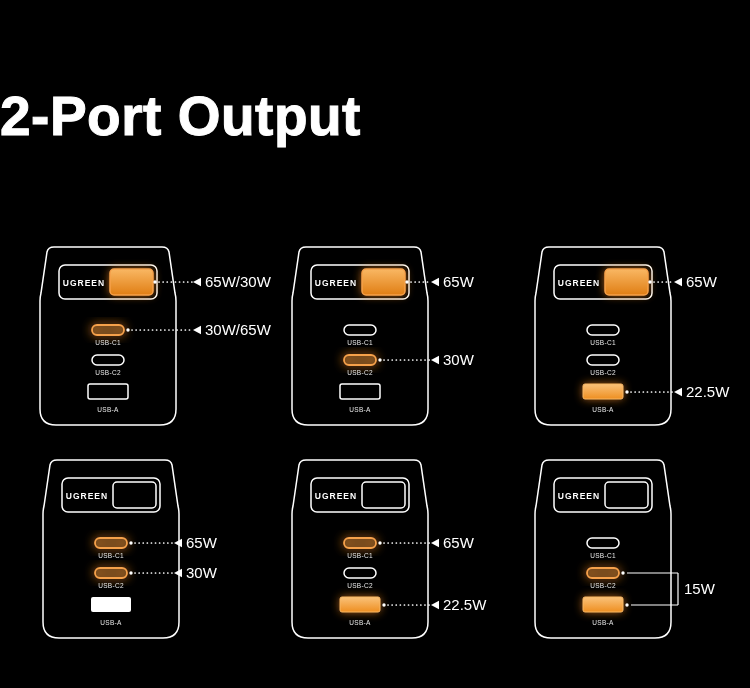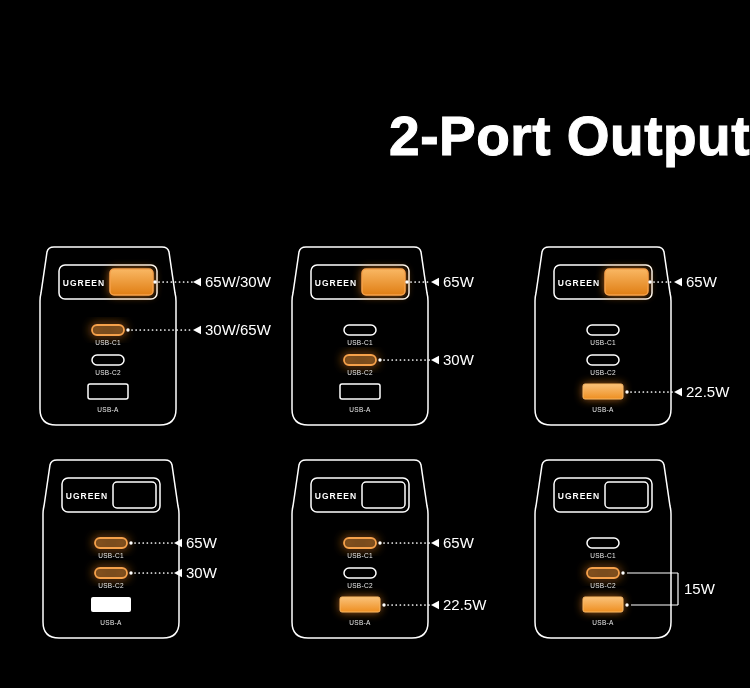--- a/index.html
+++ b/index.html
@@ -4,22 +4,22 @@
 <style>
   * { margin:0; padding:0; box-sizing:border-box; }
   html,body { background:#000; }
   #stage {
     position:relative; width:750px; height:688px;
     background:#000; overflow:hidden;
     font-family:"Liberation Sans", sans-serif;
   }
   #title {
     position:absolute; top:84px; left:0; width:100%;
-    text-align:right; color:#fff;
-    font-size:55px; font-weight:bold; letter-spacing:0.5px;margin-top:20px;
+    text-align:left; color:#fff;
+    font-size:55px; font-weight:bold; letter-spacing:0.5px;
     -webkit-text-stroke:1px #fff;
   }
   #chargers { position:absolute; left:0; top:0; width:100%; height:100%; }
   .charger { position:absolute; overflow:visible; }
   .brand {
     fill:#fff; font-size:8.5px; font-weight:bold; letter-spacing:1px;
     font-family:"Liberation Sans", sans-serif;
   }
   .portlabel {
     fill:#e8e8e8; font-size:6.5px; letter-spacing:0.3px;

